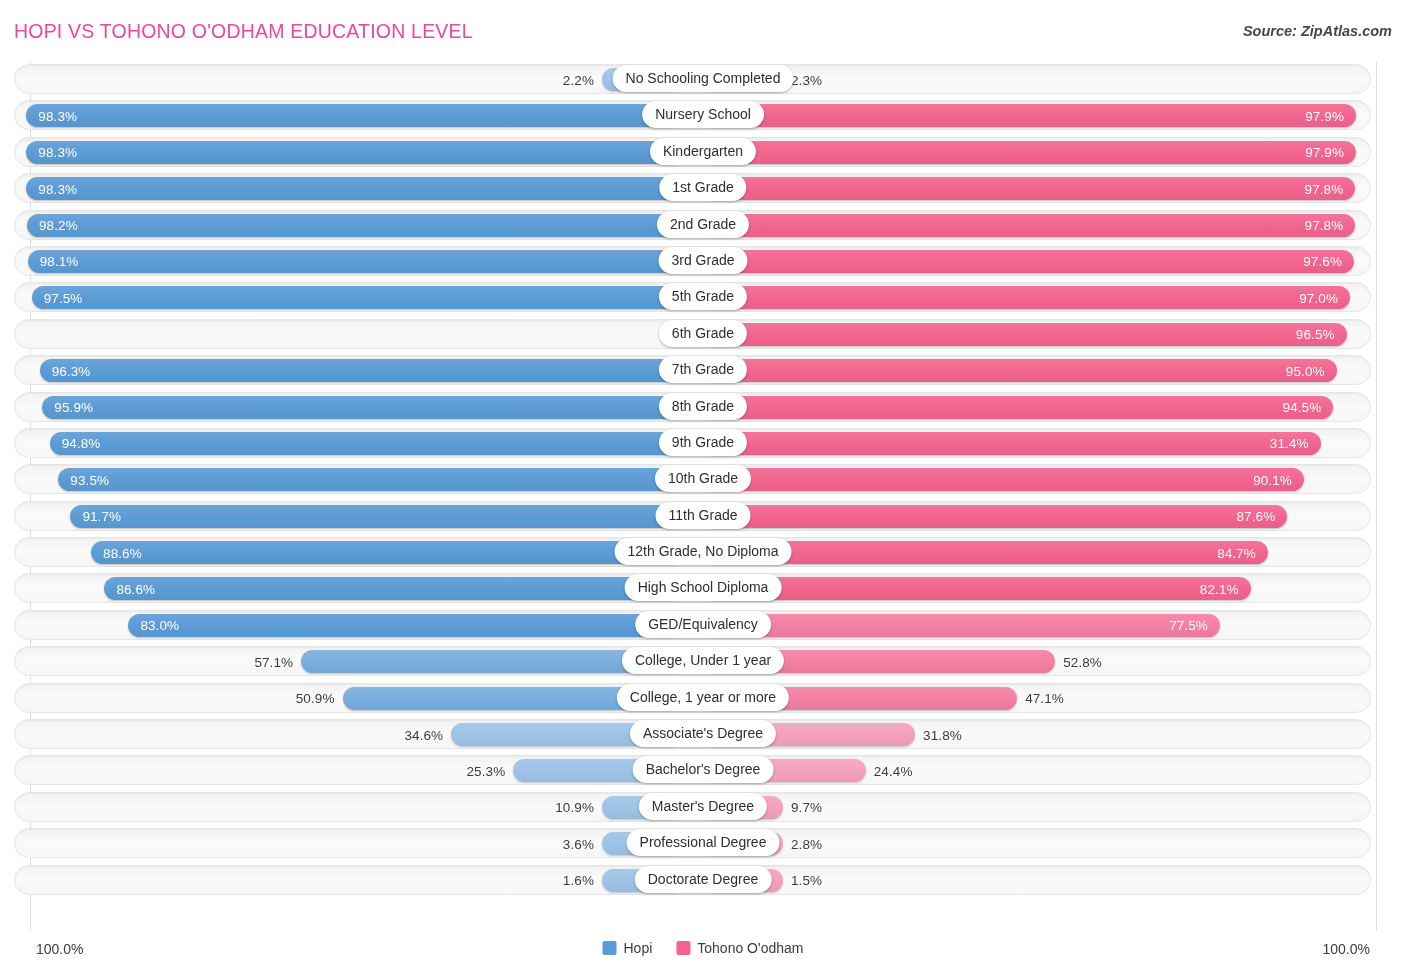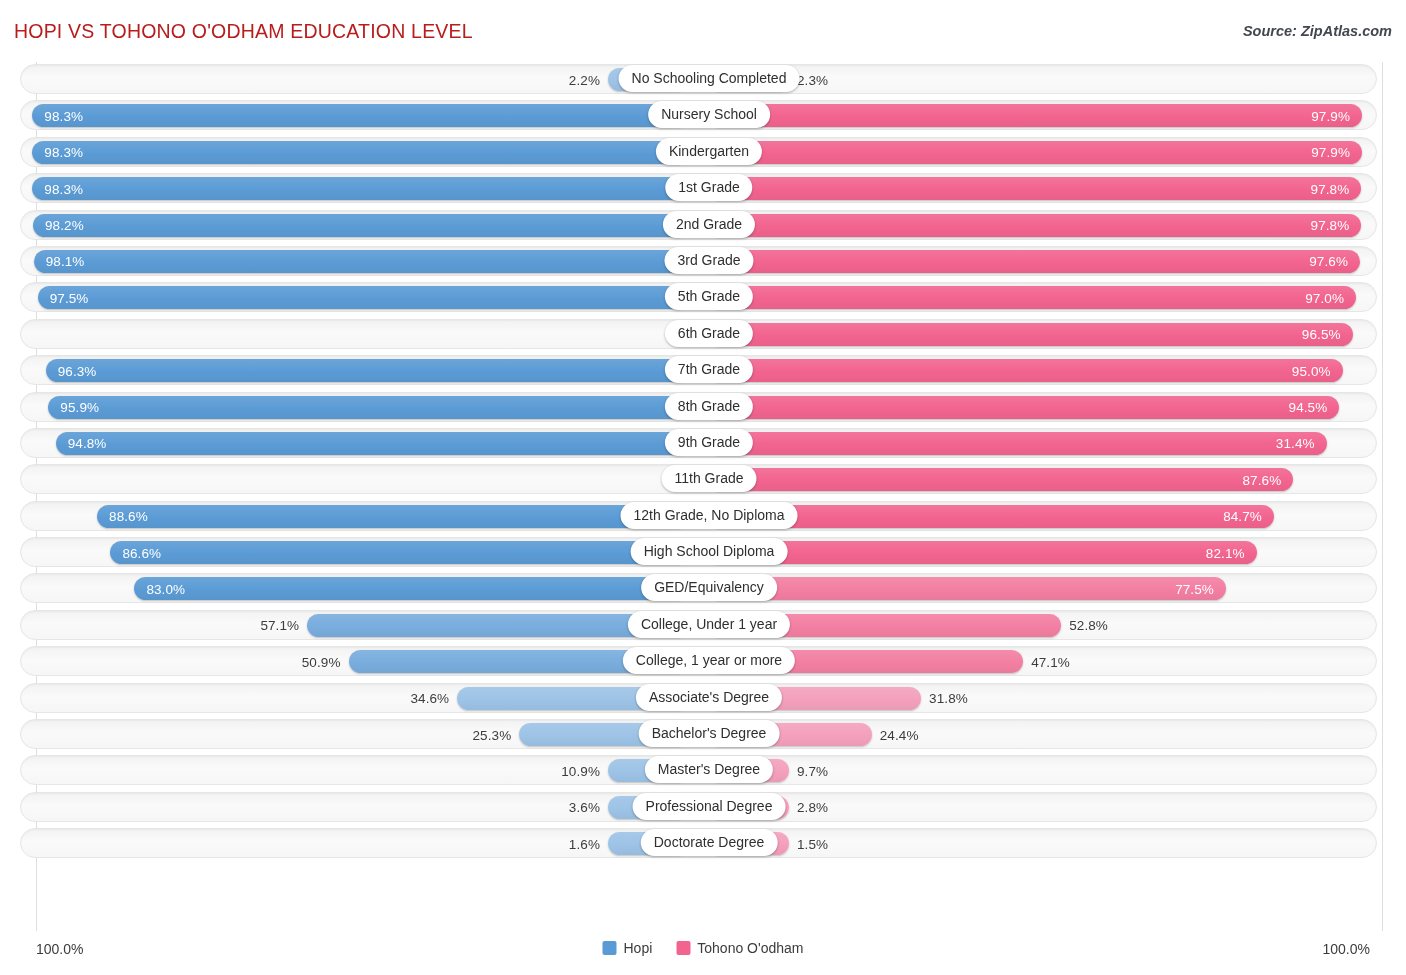--- a/index.html
+++ b/index.html
@@ -22,38 +22,38 @@
   .header {
     position: absolute;
     top: 0; left: 0; right: 0;
     height: 62px;
   }
   .chart-title {
     position: absolute;
     left: 14px; top: 20px;
     font-size: 19.5px;
     letter-spacing: .2px;
-    color: #b91c1c;
+    color: #ec4899;
     font-weight: 400;
     white-space: nowrap;
   }
   .source {
     position: absolute;
     right: 14px; top: 23px;
     font-size: 14.5px;
     font-style: italic;
     font-weight: bold;
     color: #43484e;
     white-space: nowrap;
   }
 
   
   .plot {
     position: absolute;
-    left: 6px; top: 62px;
+    left: 0; top: 62px;
     width: 1385px;
     height: 875px;
   }
   .gridline {
     position: absolute;
     top: 0; bottom: 6px;
     width: 1px;
     background: #dededf;
   }
 
@@ -283,20 +283,33 @@
           <div class="bar left" style="width: 632.316px; background: linear-gradient(rgb(107, 165, 217) 0%, rgb(91, 155, 213) 55%, rgb(87, 149, 204) 100%);">
             <span class="bar-val inside">94.8%</span>
           </div>
           <div class="bar right" style="width: 617.642px; background: linear-gradient(rgb(243, 116, 154) 0%, rgb(242, 100, 143) 55%, rgb(232, 96, 137) 100%);">
             <span class="bar-val inside">31.4%</span>
           </div>
           <div class="center-label">9th Grade</div>
         </div>
         <div class="row">
           <div class="track"></div>
+          <div class="bar left" style="width: 623.645px; background: linear-gradient(rgb(107, 165, 217) 0%, rgb(91, 155, 213) 55%, rgb(87, 149, 204) 100%);">
+            <span class="bar-val inside">93.5%</span>
+          </div>
+          <div class="bar right" style="width: 600.967px; background: linear-gradient(rgb(243, 116, 154) 0%, rgb(242, 100, 143) 55%, rgb(232, 96, 137) 100%);">
+            <span class="bar-val inside">90.1%</span>
+          </div>
+          <div class="center-label">10th Grade</div>
+        </div>
+        <div class="row">
+          <div class="track"></div>
+          <div class="bar left" style="width: 611.639px; background: linear-gradient(rgb(107, 165, 217) 0%, rgb(91, 155, 213) 55%, rgb(87, 149, 204) 100%);">
+            <span class="bar-val inside">91.7%</span>
+          </div>
           <div class="bar right" style="width: 584.292px; background: linear-gradient(rgb(243, 116, 154) 0%, rgb(242, 100, 143) 55%, rgb(232, 96, 137) 100%);">
             <span class="bar-val inside">87.6%</span>
           </div>
           <div class="center-label">11th Grade</div>
         </div>
         <div class="row">
           <div class="track"></div>
           <div class="bar left" style="width: 590.962px; background: linear-gradient(rgb(107, 165, 217) 0%, rgb(91, 155, 213) 55%, rgb(87, 149, 204) 100%);">
             <span class="bar-val inside">88.6%</span>
           </div>

